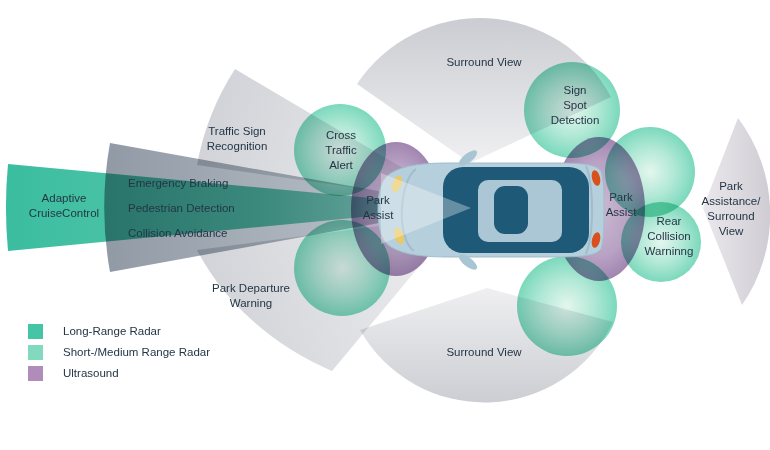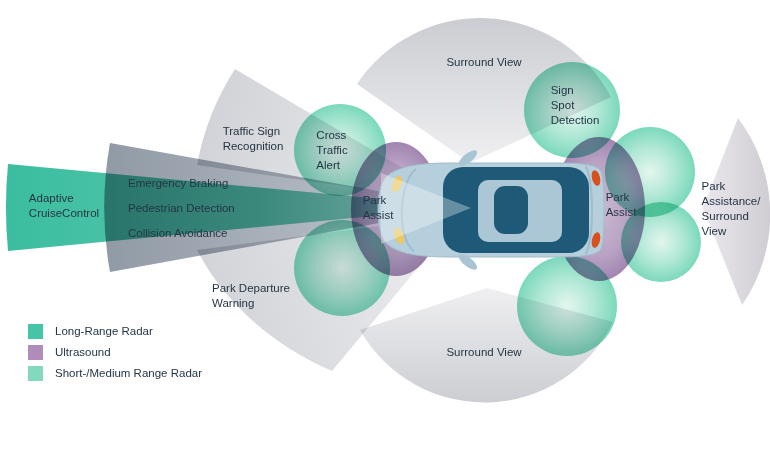--- a/index.html
+++ b/index.html
@@ -2,26 +2,26 @@
 <html><head>
 <meta charset="utf-8">
 <style>
   html,body{margin:0;padding:0;}
   body{width:770px;height:450px;background:#ffffff;overflow:hidden;
        font-family:"Liberation Sans", sans-serif;}
   #stage{position:relative;width:770px;height:450px;background:#ffffff;}
   #diagram-svg{position:absolute;left:0;top:0;}
   .mult{mix-blend-mode:multiply;}
   .label{position:absolute;color:#243646;font-size:11.5px;line-height:15px;
-         white-space:pre-line;transform:translate(-50%,-50%);
+         white-space:pre-line;text-align:center;transform:translate(-50%,-50%);
          letter-spacing:0px;}
   .label.left{transform:translate(0,-50%);text-align:right;}
   #legend{position:absolute;left:28px;top:324px;display:flex;
           flex-direction:column;gap:6px;}
-  .legend-row{display:flex;align-items:center;gap:12px;height:15px;}
+  .legend-row{display:flex;align-items:center;gap:20px;height:15px;}
   .swatch{width:15px;height:15px;flex:0 0 15px;}
   .legend-text{color:#243646;font-size:11.5px;line-height:15px;}
 </style>
 </head>
 <body>
 
 <div id="stage">
 
   <svg id="diagram-svg" width="770" height="450" viewBox="0 0 770 450">
     <defs>
@@ -104,49 +104,52 @@
       <ellipse cx="596" cy="240" rx="4" ry="8" fill="#d9501d" transform="rotate(14 596 240)"></ellipse>
       <polygon points="471,208 381,173 381,244" fill="#ffffff" opacity="0.32"></polygon>
     </g>
   </svg>
 
   <div class="label" style="left:64px;top:206px">Adaptive
 CruiseControl</div>
   <div class="label left" style="left:128px;top:183px">Emergency Braking</div>
   <div class="label left" style="left:128px;top:233px">Collision Avoidance</div>
   <div class="label left" style="left:128px;top:208px">Pedestrian Detection</div>
-  <div class="label" style="left:253px;top:139px">Traffic Sign
+  <div class="label" style="left:237px;top:139px">Traffic Sign
 Recognition</div>
-  <div class="label" style="left:332px;top:150px">Cross
+  <div class="label" style="left:341px;top:150px">Cross
 Traffic
 Alert</div>
   <div class="label" style="left:378px;top:208px">Park
 Assist</div>
   <div class="label" style="left:484px;top:62px">Surround View</div>
   <div class="label" style="left:575px;top:105px">Sign
 Spot
 Detection</div>
   <div class="label" style="left:621px;top:205px">Park
 Assist</div>
+  <div class="label" style="left:669px;top:236px">Rear
+Collision
+Warninng</div>
   <div class="label" style="left:731px;top:209px">Park
 Assistance/
 Surround
 View</div>
   <div class="label" style="left:251px;top:296px">Park Departure
 Warning</div>
   <div class="label" style="left:484px;top:352px">Surround View</div>
 
   <div id="legend">
     <div class="legend-row">
       <span class="swatch" style="background: rgb(69, 196, 166);"></span>
       <span class="legend-text">Long-Range Radar</span>
     </div>
     <div class="legend-row">
+      <span class="swatch" style="background: rgb(130, 217, 189);"></span>
+      <span class="legend-text">Short-/Medium Range Radar</span>
+    </div>
+    <div class="legend-row">
       <span class="swatch" style="background: rgb(176, 140, 187);"></span>
       <span class="legend-text">Ultrasound</span>
-    </div>
-    <div class="legend-row">
-      <span class="swatch" style="background: rgb(130, 217, 189);"></span>
-      <span class="legend-text">Short-/Medium Range Radar</span>
     </div>
   </div>
 
 </div>
 
 </body></html>

